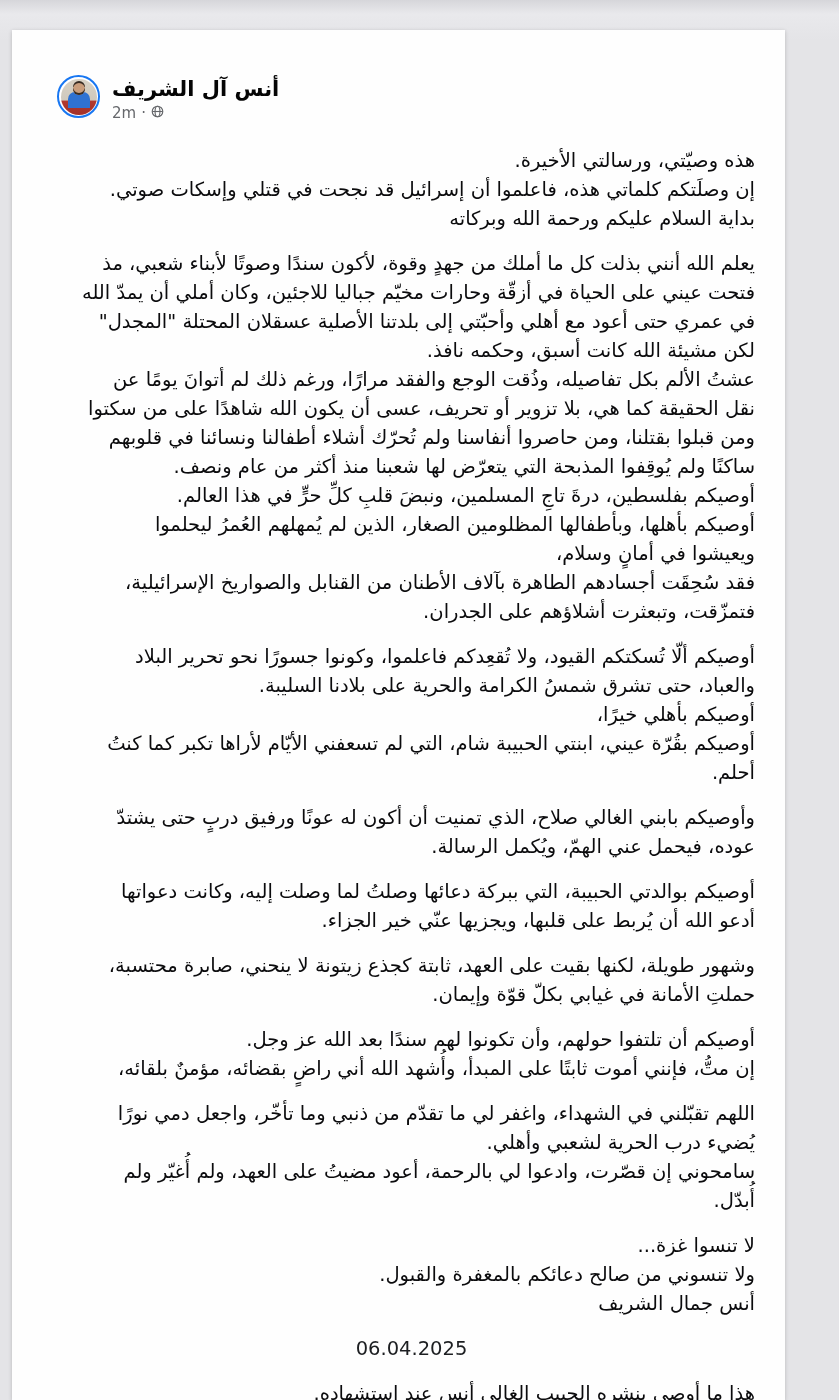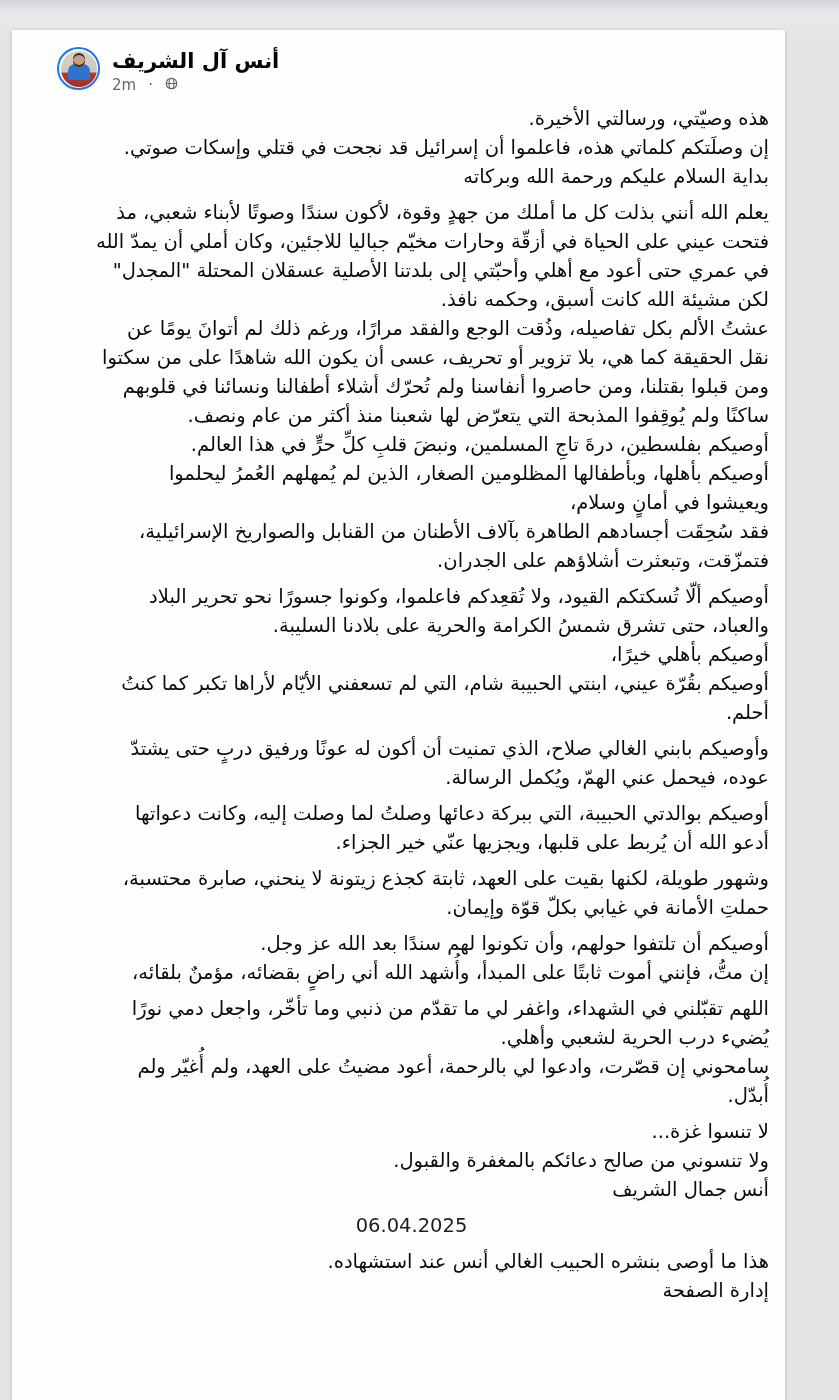--- a/index.html
+++ b/index.html
@@ -9,21 +9,21 @@
     font-family:"DejaVu Sans",sans-serif;
   }
   .post-card{
     position:absolute;left:12px;top:30px;width:773px;height:1370px;
     background:#fefefe;box-shadow:0 1px 4px rgba(0,0,0,.20);
     overflow:hidden;
   }
   
   .post-header{
     display:flex;align-items:flex-start;
-    padding:17px 16px 0 45px;direction:ltr;
+    padding:17px 16px 0 45px;direction:ltr;margin-top:28px;
   }
   .avatar-ring{
     width:36px;height:36px;border-radius:50%;
     border:2.5px solid #1877f2;background:#fff;
     padding:1.5px;flex:0 0 auto;cursor:pointer;
   }
   .avatar-photo{
     width:100%;height:100%;border-radius:50%;overflow:hidden;position:relative;
     background:linear-gradient(180deg,#d8d2c6 0%,#cfc9bd 58%,#b2392f 62%,#a23129 100%);
   }
@@ -39,32 +39,32 @@
   .avatar-hair{
     position:absolute;left:50%;top:8%;transform:translateX(-50%);
     width:12px;height:6px;border-radius:6px 6px 0 0;background:#352a22;
   }
   .header-text{display:flex;flex-direction:column;margin-left:12px;padding-top:1px;}
   .author-name{
     font-weight:bold;font-size:21px;color:#050505;line-height:26px;
     direction:rtl;cursor:pointer;
   }
   .meta-row{
-    display:flex;align-items:center;gap:12px;margin-top:3px;
+    display:flex;align-items:center;gap:5px;margin-top:3px;
     font-size:15px;color:#65676b;line-height:16px;
   }
   .globe{display:inline-block;}
   
   .post-body{
     margin-top:9px;padding:0 14px 0 40px;
     direction:rtl;text-align:right;
     font-size:19.5px;color:#0b0b0d;line-height:29px;
     overflow:hidden;
   }
-  .para{margin:2px;}
+  .para{margin:16px;}
   .para + .para{margin-top:7px;}
   .para.ltr{direction:ltr;text-align:center;color:#1c1e21;}
   .line{white-space:nowrap;}
 </style>
 </head>
 <body>
 
 <div class="post-card">
 
   <div class="post-header">

